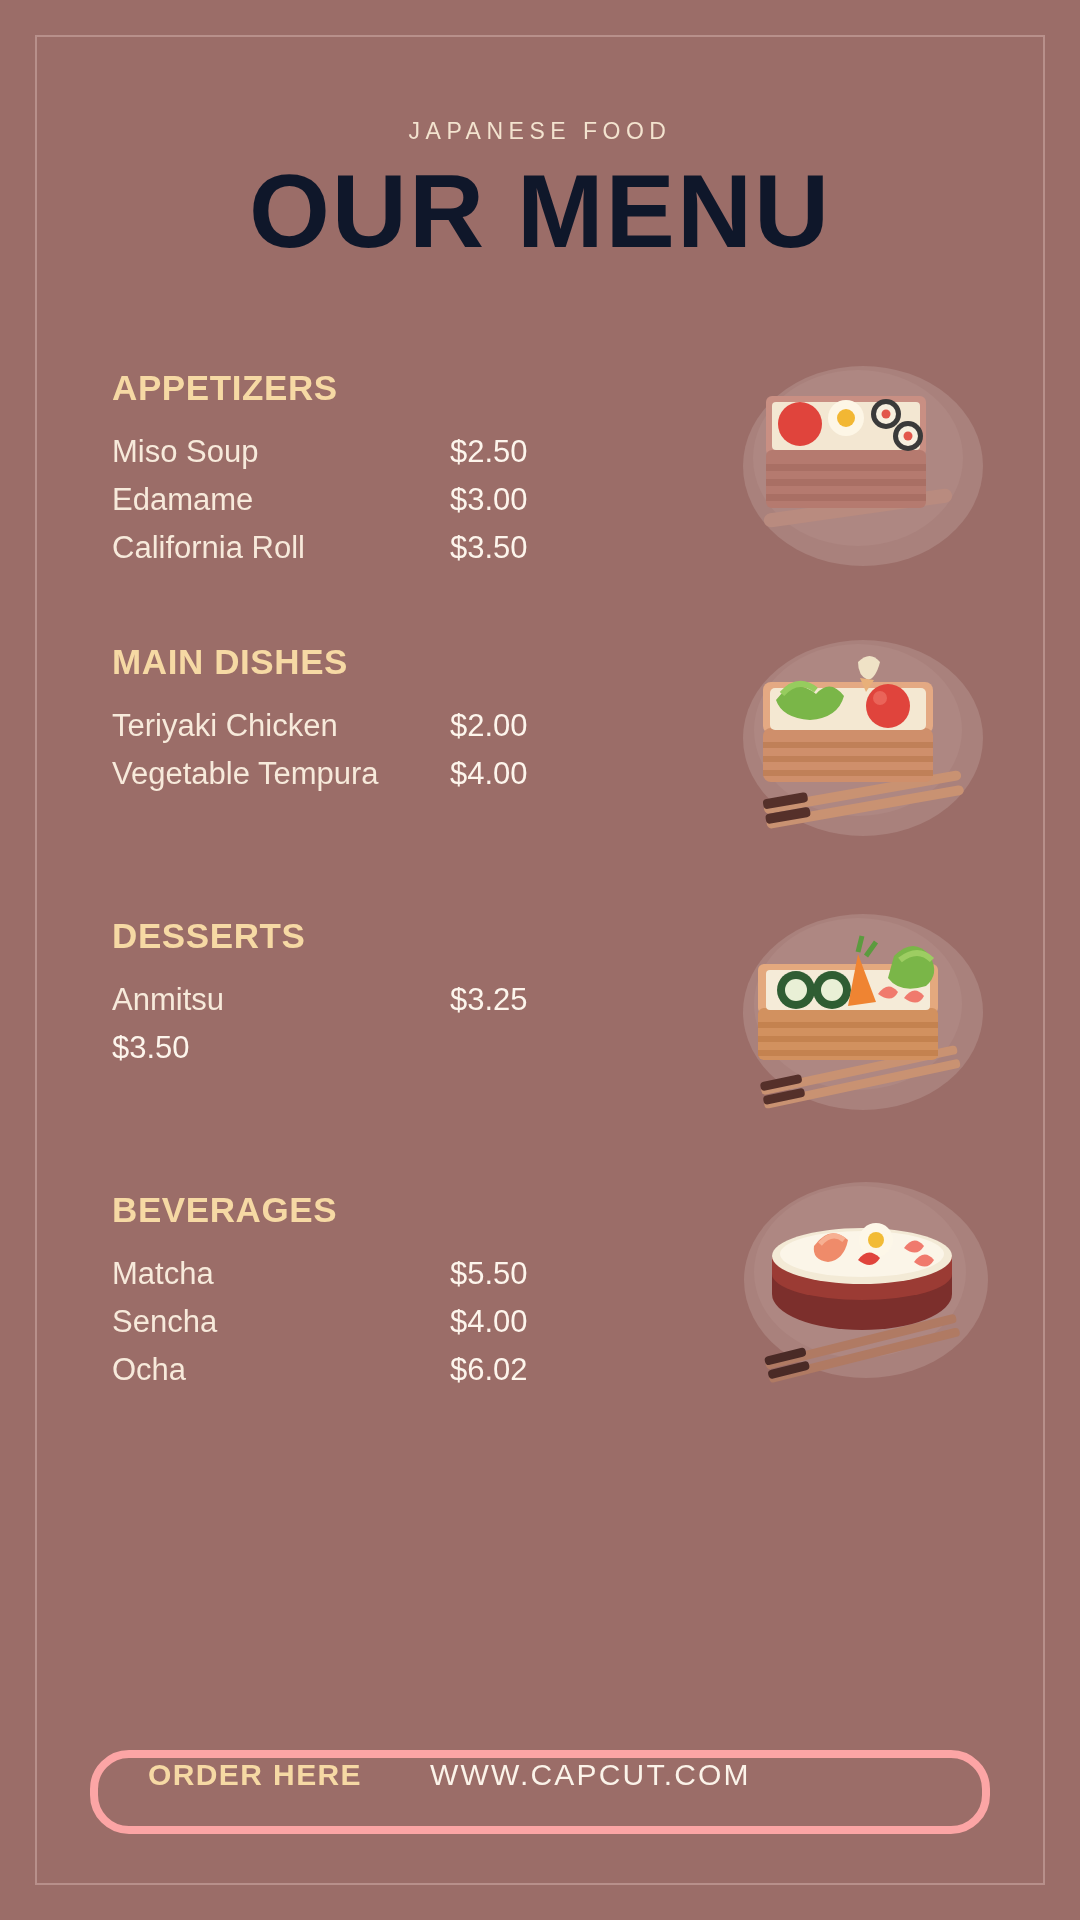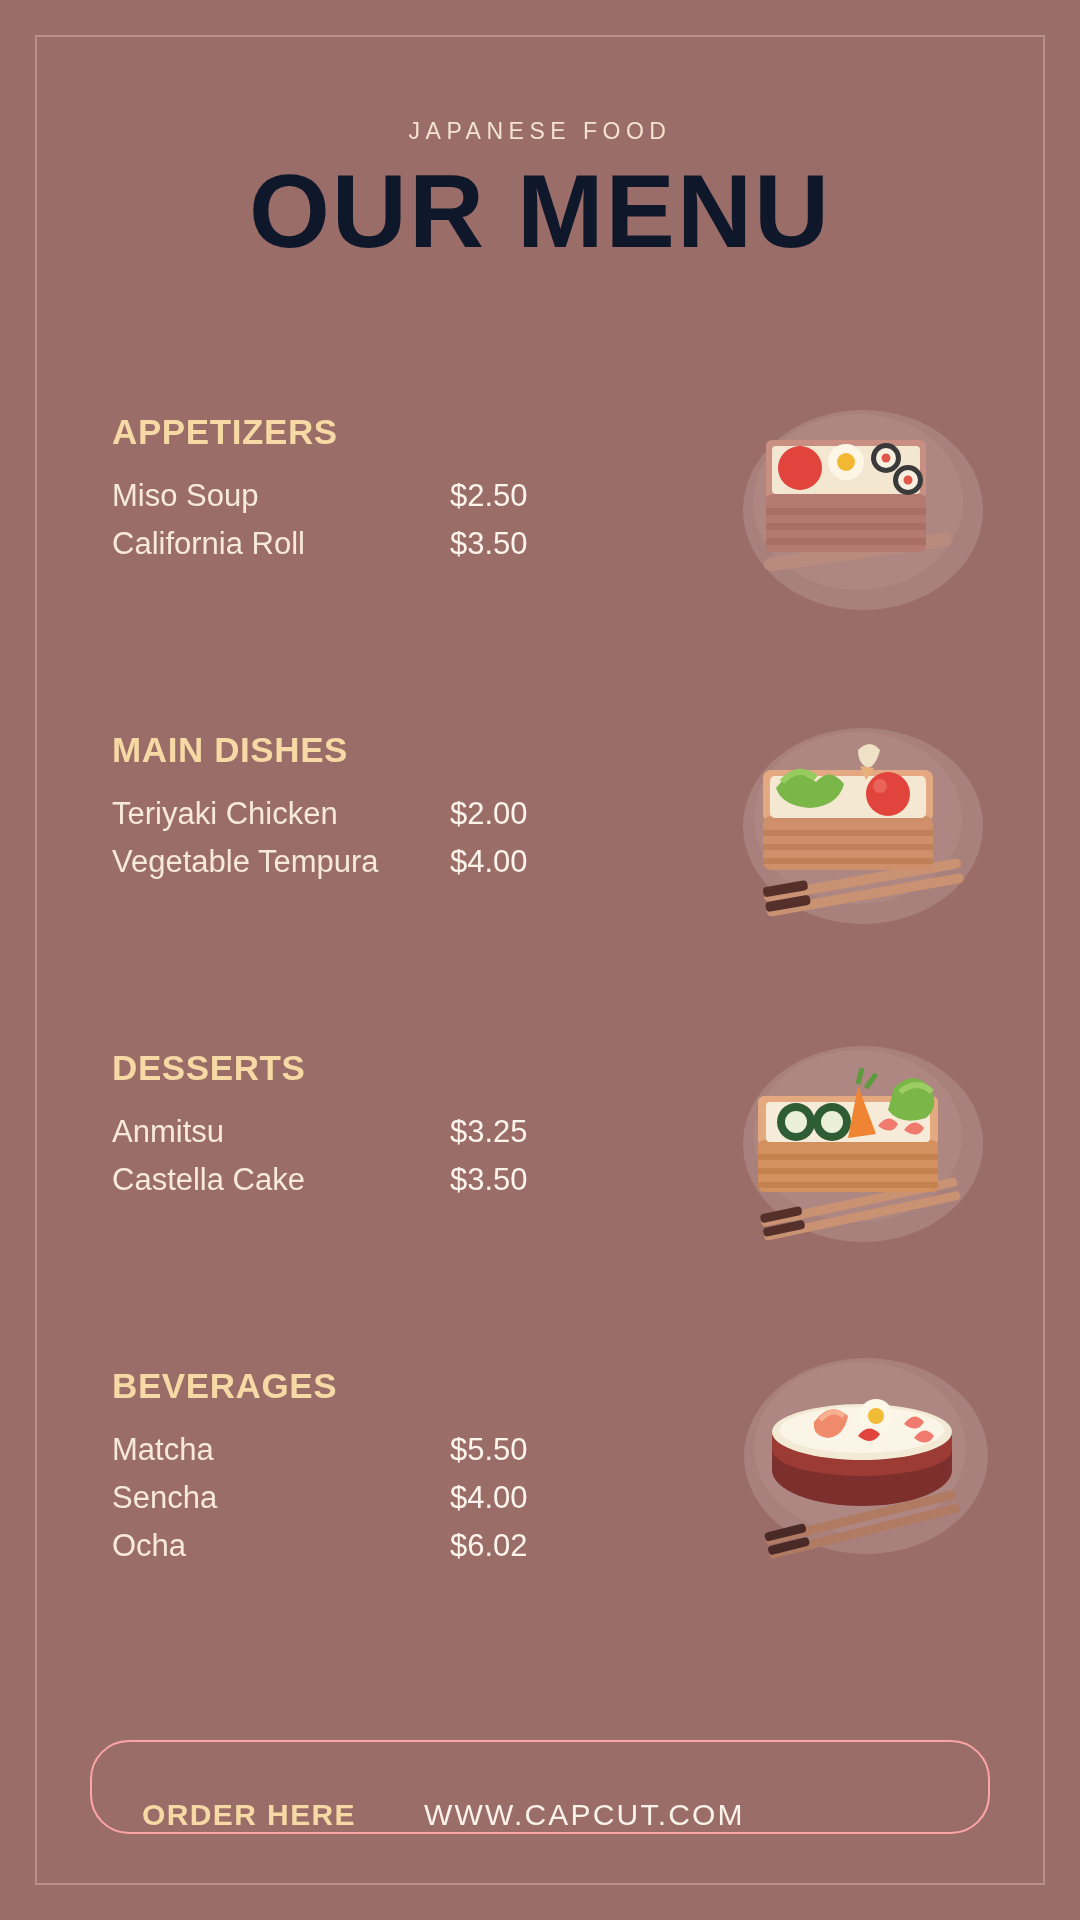--- a/index.html
+++ b/index.html
@@ -52,21 +52,20 @@
   
   .sections {
     position: absolute;
     top: 368px;
     left: 0;
     width: 100%;
   }
   .section {
     position: relative;
     height: 274px;
-    margin-top: 44px;
   }
   .section-body {
     position: absolute;
     left: 112px;
     top: 0;
     width: 520px;
   }
   .section-title {
     color: #f6d9a4;
     font-size: 35px;
@@ -100,25 +99,25 @@
     width: 300px;
     height: 250px;
   }
 
   
   .footer {
     position: absolute;
     left: 90px;
     bottom: 86px;
     width: 900px;
-    height: 94px;
-    border: 2px solid #fca5a5;
+    height: 84px;
+    border: 8px solid #fca5a5;
     border-radius: 39px;
     display: flex;
-    align-items: flex-end;
+    align-items: flex-start;
   }
   .order-here {
     color: #f6d9a4;
     font-size: 30px;
     font-weight: 700;
     letter-spacing: 1.4px;
     margin-left: 50px;
   }
   .website {
     color: #fbf3e9;
@@ -139,20 +138,24 @@
   </div>
 
   <div class="sections">
 
     <div class="section">
       <div class="section-body">
         <div class="section-title">APPETIZERS</div>
         <div class="item">
           <span class="item-name">Miso Soup</span>
           <span class="item-price">$2.50</span>
+        </div>
+        <div class="item">
+          <span class="item-name">Edamame</span>
+          <span class="item-price">$3.00</span>
         </div>
         <div class="item">
           <span class="item-name">California Roll</span>
           <span class="item-price">$3.50</span>
         </div>
       </div>
       <div class="art">
         <svg viewBox="0 0 300 250" width="300" height="250">
           <ellipse cx="155" cy="120" rx="120" ry="100" fill="#a9817c"></ellipse>
           <ellipse cx="150" cy="112" rx="105" ry="88" fill="#ae8782"></ellipse>
@@ -215,21 +218,20 @@
     </div>
 
     <div class="section">
       <div class="section-body">
         <div class="section-title">DESSERTS</div>
         <div class="item">
           <span class="item-name">Anmitsu</span>
           <span class="item-price">$3.25</span>
         </div>
         <div class="item">
-          <span class="item-name">Castella Cake</span>
           <span class="item-price">$3.50</span>
         </div>
       </div>
       <div class="art">
         <svg viewBox="0 0 300 250" width="300" height="250">
           <ellipse cx="155" cy="118" rx="120" ry="98" fill="#a9817c"></ellipse>
           <ellipse cx="150" cy="110" rx="104" ry="86" fill="#ae8782"></ellipse>
           <g transform="rotate(-12 150 180)">
             <rect x="52" y="172" width="200" height="9" rx="4" fill="#c99272"></rect>
             <rect x="52" y="168" width="42" height="9" rx="4" fill="#55302a"></rect>

